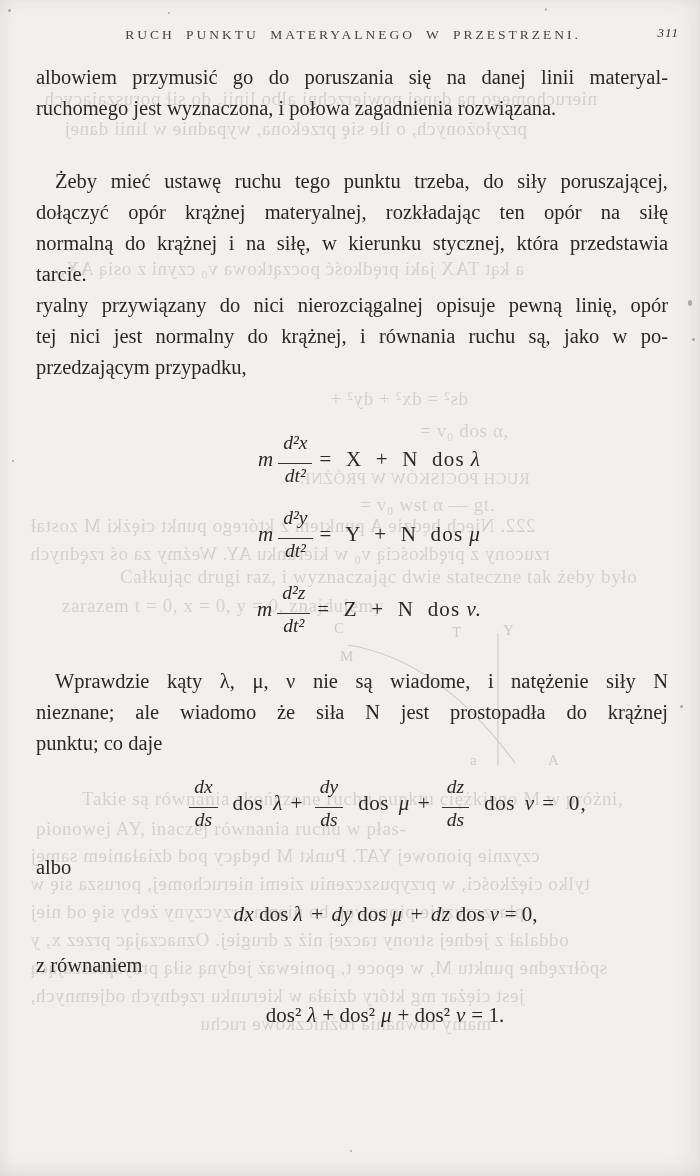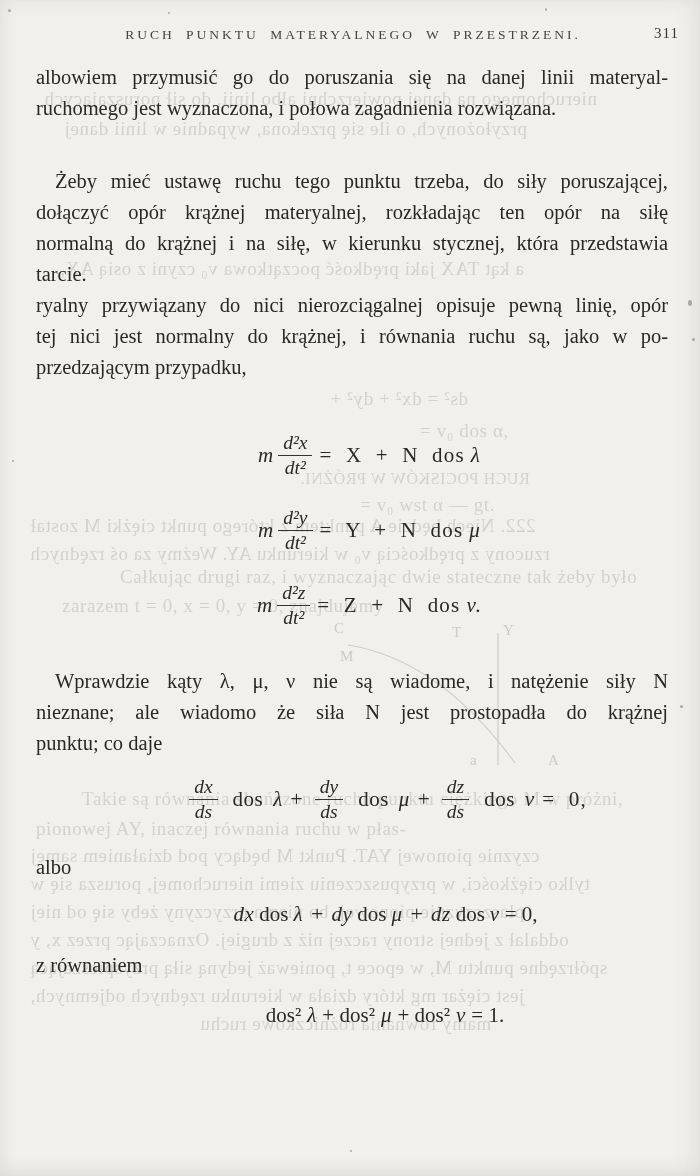--- a/index.html
+++ b/index.html
@@ -19,21 +19,21 @@
   
   .running-head{
     position:absolute;top:27px;left:3px;width:700px;height:24px;
   }
   .rh-title{
     position:absolute;left:0;right:0;text-align:center;
     font-size:13.5px;letter-spacing:3px;color:#46443f;word-spacing:5px;
   }
   .rh-page{
     position:absolute;right:24px;top:-2px;
-    font-size:15px;color:#3a3935;letter-spacing:1px;
+    font-size:13px;color:#3a3935;letter-spacing:1px;font-style:italic;
   }
   
   .para{position:absolute;left:36px;width:632px;z-index:3;}
   .line{
     font-size:20.5px;line-height:31px;
     text-align:justify;text-align-last:justify;
     white-space:normal;color:#292823;
   }
   .line.endline{text-align-last:left;}
   .line.indent{padding-left:19px;}
@@ -42,21 +42,21 @@
   
   .eqrow{
     position:absolute;left:0;width:700px;
     display:flex;justify-content:center;align-items:center;
     font-size:21px;color:#2a2925;z-index:3;
   }
   .frac{
     display:inline-flex;flex-direction:column;align-items:center;
     font-style:italic;font-size:19.5px;line-height:1.12;margin:0 7px 0 4px;
   }
-  .frac .num{border-bottom:1.7px solid #34332e;padding:0 5px 1px;}
+  .frac .num{border-bottom:1.7px solid #34332e;padding:0 5px 9px;}
   .frac .den{padding:1px 5px 0;}
   .eq-coeff{font-style:italic;letter-spacing:1px;}
   .eq-rhs{letter-spacing:1.2px;word-spacing:7px;}
   .eq-greek{font-style:italic;margin-left:6px;}
   .eq-fn{margin:0 4px 0 8px;letter-spacing:0.5px;}
   .eq-plus{margin:0 8px;font-size:22px;}
   .eq-var{font-style:italic;letter-spacing:0.5px;}
   .eq-inline span{display:inline-block;}
   .eq-inline .sp{margin:0 5px;}
   

